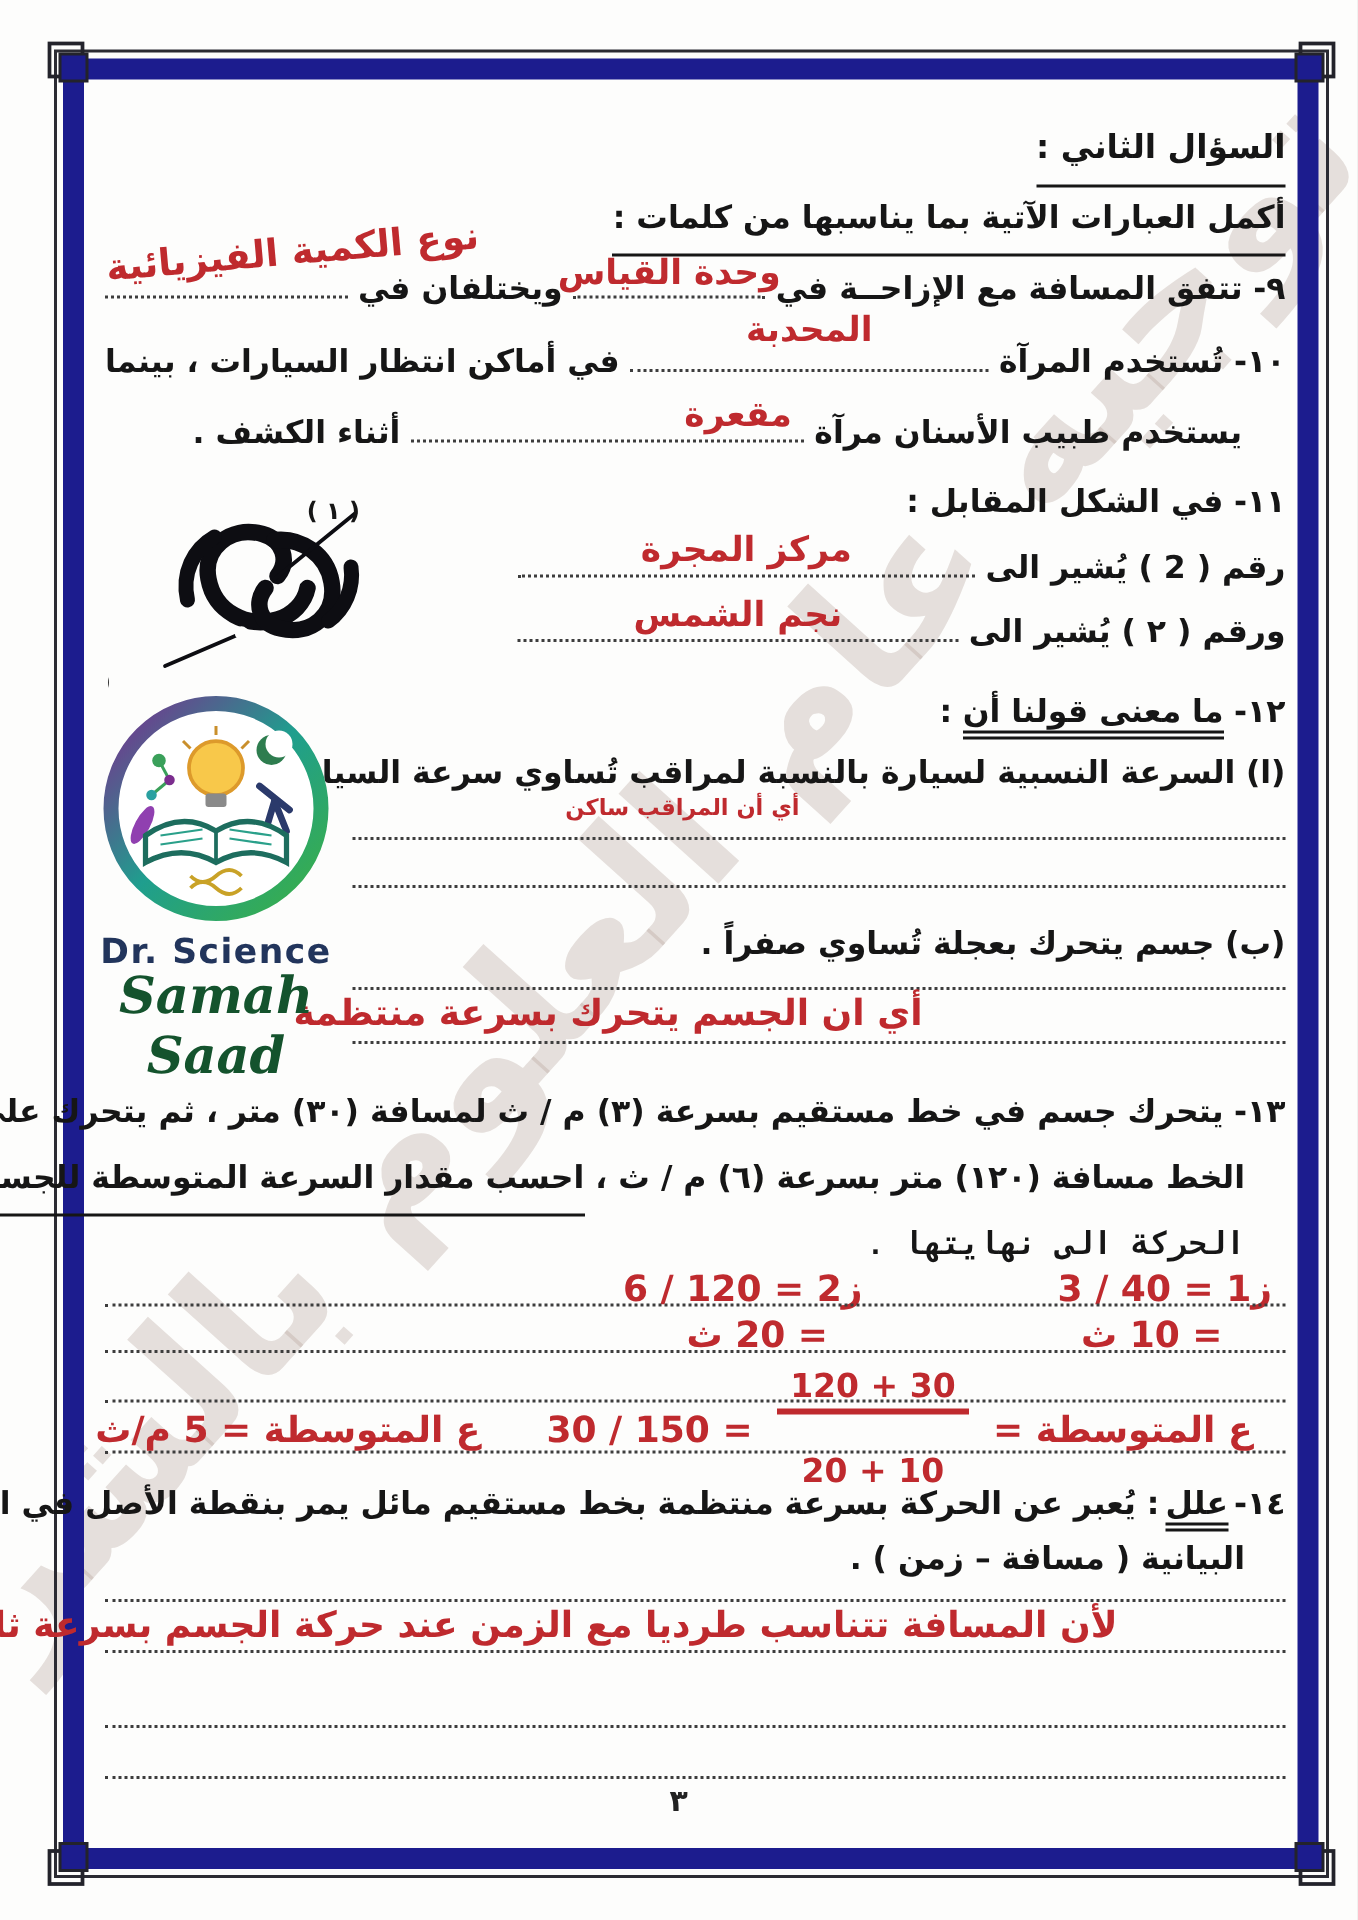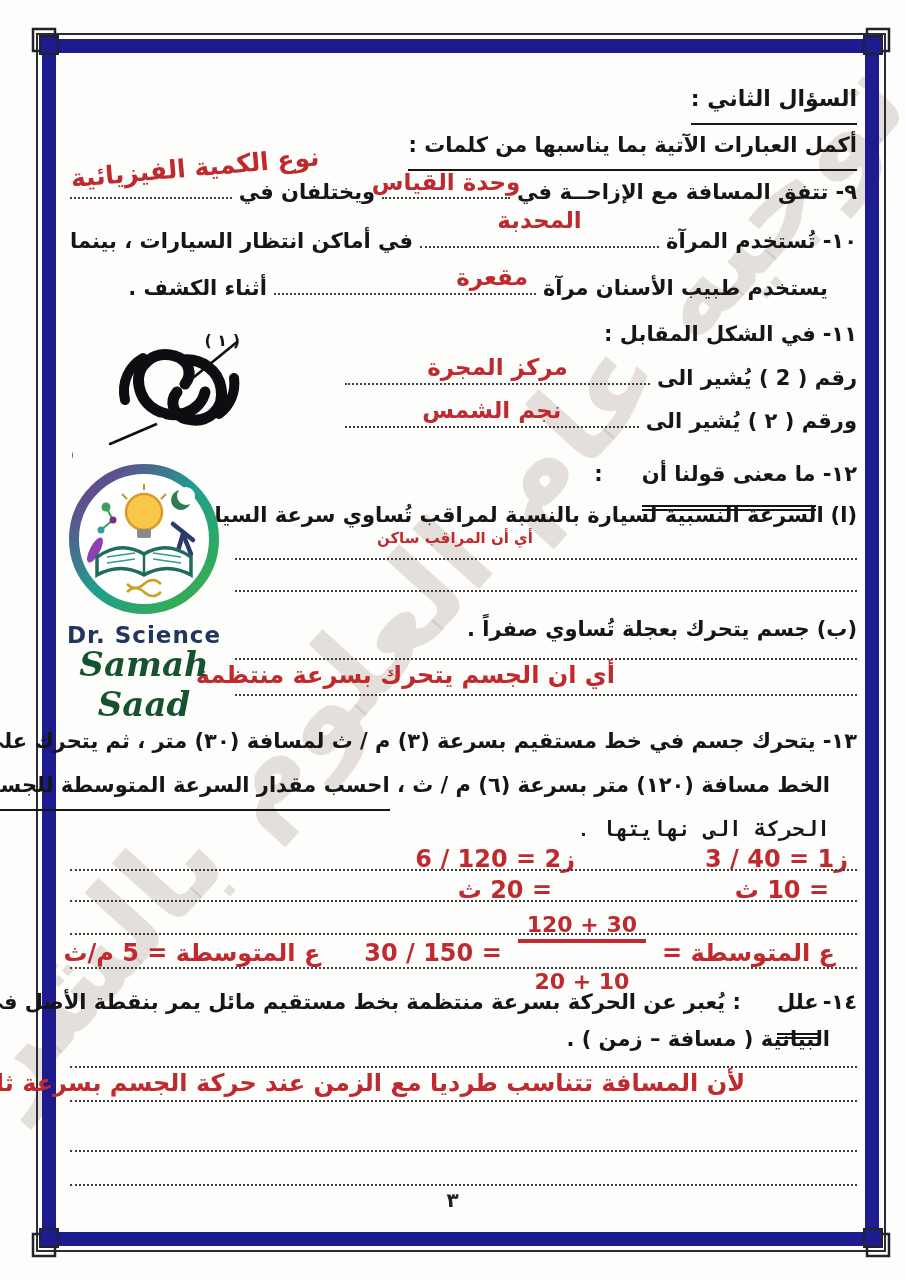--- a/index.html
+++ b/index.html
@@ -20,21 +20,21 @@
   .knot.br { bottom:21px; right:13px; }
   
   .watermark { position:absolute; top:480px; left:-170px; width:1260px;
     transform:rotate(-48deg); transform-origin:center;
     font-size:118px; font-weight:bold; white-space:nowrap; text-align:center;
     color:rgba(174,155,146,0.30); pointer-events:none; }
   
   .t { position:absolute; font-weight:bold; font-size:21px; color:#161616; white-space:nowrap; }
   .flexrow { display:flex; align-items:baseline; column-gap:7px; }
   .u1 { border-bottom:2.5px solid #161616; padding-bottom:12px; }
-  .u2 { border-bottom:6px double #161616; padding-bottom:19px;margin-left:32px; }
+  .u2 { border-bottom:6px double #161616; padding-bottom:1px; }
   .dots { position:relative; height:0; border-bottom:2.5px dotted #3d3d3d; align-self:baseline; }
   .dots.grow { flex:1 1 auto; }
   .dotline { position:absolute; height:0; border-bottom:2.5px dotted #3d3d3d; }
   .ans { position:absolute; bottom:2px; color:#bf2a2e; font-size:23px; font-weight:bold; white-space:nowrap; }
   .ans.center { left:50%; transform:translateX(-50%); }
   .red { position:absolute; color:#bf2a2e; font-weight:bold; font-size:15px; white-space:nowrap; }
   
   .calc { position:absolute; color:#bf2a2e; font-weight:bold; font-size:24px; white-space:nowrap; }
   .calcrow { display:flex; align-items:center; column-gap:16px; direction:rtl; }
   .fraction { display:inline-flex; flex-direction:column; text-align:center; font-size:22px; line-height:1.15;gap:24px; }
@@ -228,21 +228,21 @@
     <span>يتحرك جسم في خط مستقيم بسرعة (٣) م / ث  لمسافة (٣٠) متر ، ثم يتحرك على نفس</span>
   </div>
   <div class="t" style="top:773px; right:75px;">
     <span>الخط مسافة (١٢٠) متر بسرعة (٦) م / ث ، </span><span class="u1">احسب مقدار السرعة المتوسطة للجسم</span>
   </div>
   <div class="t" style="top:817px; right:75px;font-family:Liberation Mono, monospace;">الحركة الى نهايتها .</div>
 
   <div class="calc" style="top:845px; right:57px;">ز1 = 40 / 3</div>
   <div class="calc" style="top:845px; right:330px;">ز2 = 120 / 6</div>
   <div class="dotline" style="top:869px; right:48px; left:70px;"></div>
-  <div class="calc" style="top:876px; right:76px;">= 10 ث</div>
+  <div class="calc" style="top:876px; right:90px;">= 10 ث</div>
   <div class="calc" style="top:876px; right:353px;text-align:center;">= 20 ث</div>
   <div class="dotline" style="top:900px; right:48px; left:70px;"></div>
   <div class="dotline" style="top:933px; right:48px; left:70px;"></div>
   <div class="dotline" style="top:967px; right:48px; left:70px;"></div>
   <div class="calc calcrow" style="top:912px; right:70px;">
     <span>ع المتوسطة =</span>
     <span class="fraction">
       <span class="frac-num">30 + 120</span>
       <span class="frac-den">10 + 20</span>
     </span>

